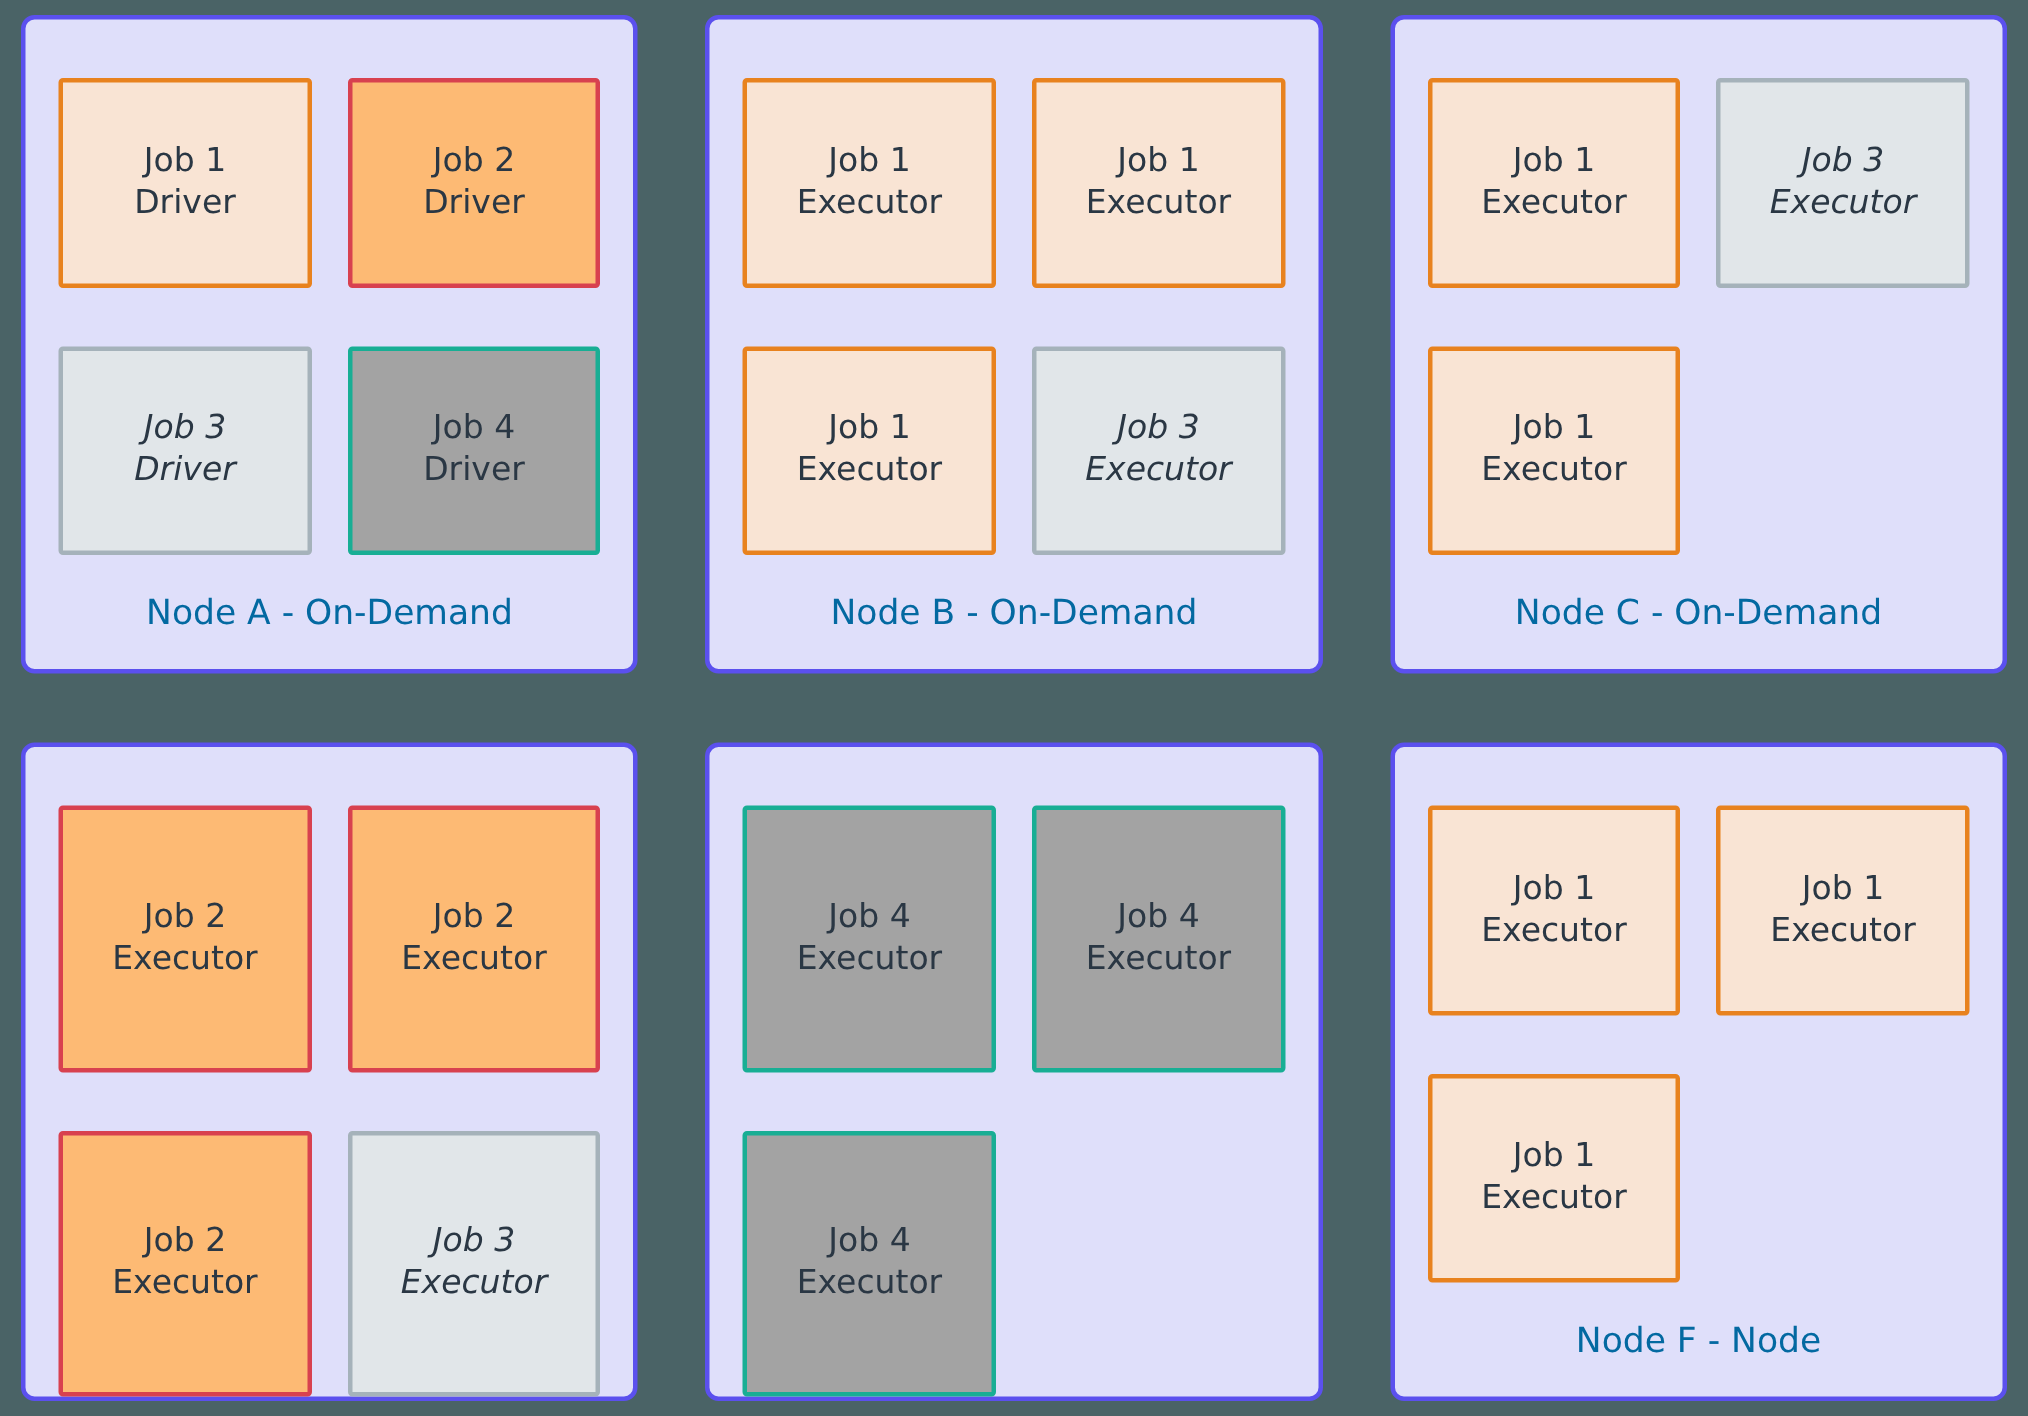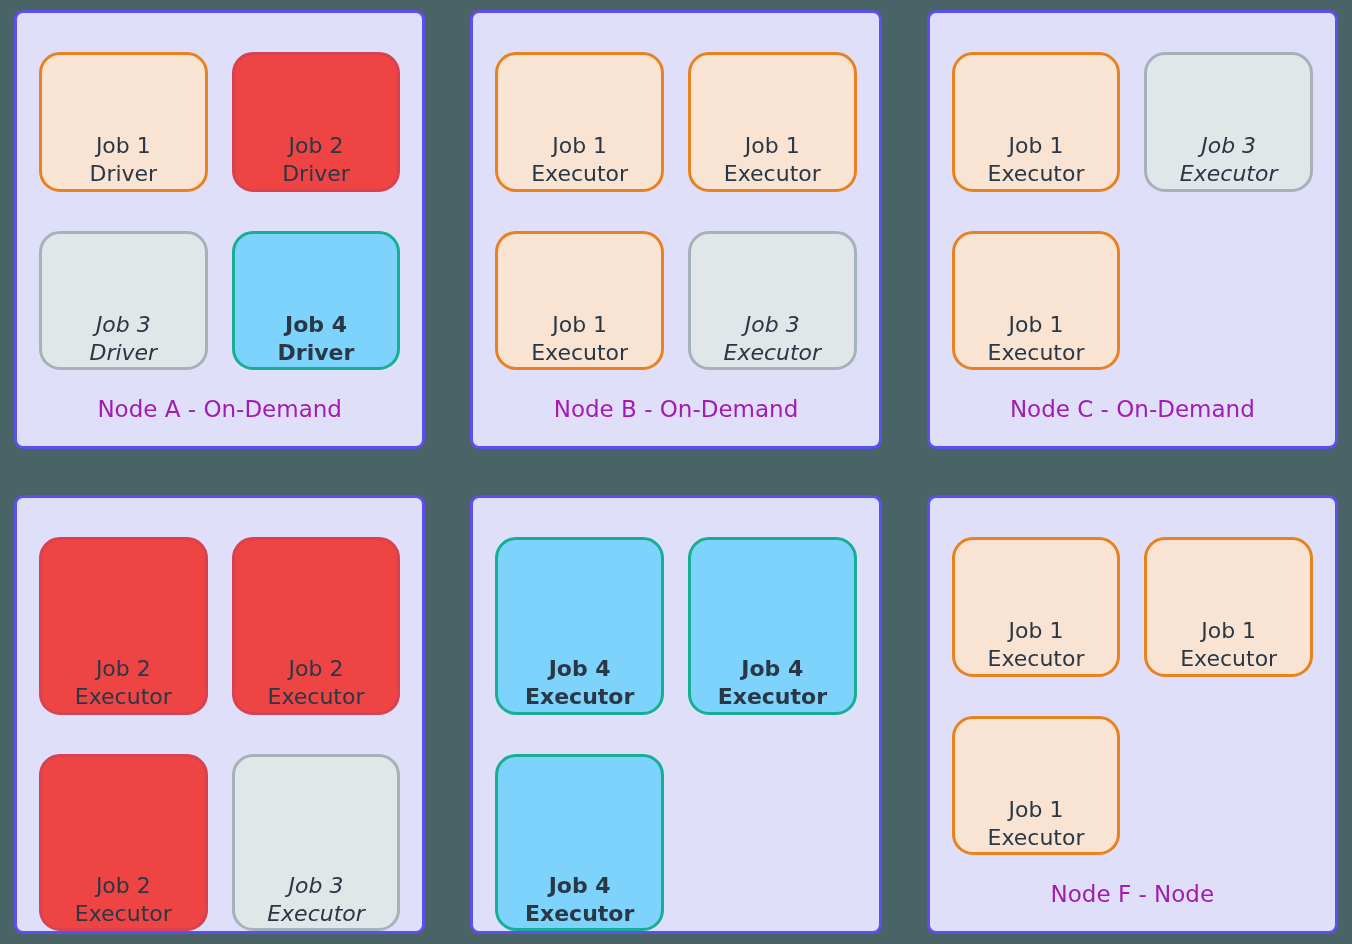--- a/index.html
+++ b/index.html
@@ -42,51 +42,51 @@
     flex: 1 1 auto;
     display: grid;
     grid-template-columns: repeat(2, 1fr);
     grid-template-rows: repeat(2, 1fr);
     column-gap: 24px;
     row-gap: 22px;
     align-content: start;
   }
 
   .slot {
-    border-radius: 21px;
+    border-radius: 3px;
     border: 3px solid transparent;
     display: flex;
     flex-direction: column;
     align-items: center;
-    justify-content: flex-end;
+    justify-content: center;
     text-align: center;
     line-height: 1.28;
     font-size: 22px;
     color: #2A3744;
     min-height: 0;
     margin-top: 17px;
   }
 
   .slot.empty {
     border-color: transparent;
     background: transparent;
   }
 
   
   .slot.job-1 { border-color: #E8821E; background: #F9E4D4; }
-  .slot.job-2 { border-color: #D8414F; background: #ef4444; }
+  .slot.job-2 { border-color: #D8414F; background: #fdba74; }
   .slot.job-3 { border-color: #A5B2BA; background: #E1E6E9; font-style: italic; }
-  .slot.job-4 { border-color: #18AE94; background: #7dd3fc; font-weight: bold; }
+  .slot.job-4 { border-color: #18AE94; background: #a3a3a3; }
 
   .slot-line { display: block; white-space: nowrap; }
 
   .node-label {
     flex: 0 0 auto;
     font-size: 23px;
-    color: #a21caf;
+    color: #0369a1;
     padding: 26px 0 24px 0;
     text-align: right;
     white-space: nowrap;
   }
 </style>
 </head>
 <body>
 
 <div id="cluster-grid">
     <div class="node">

